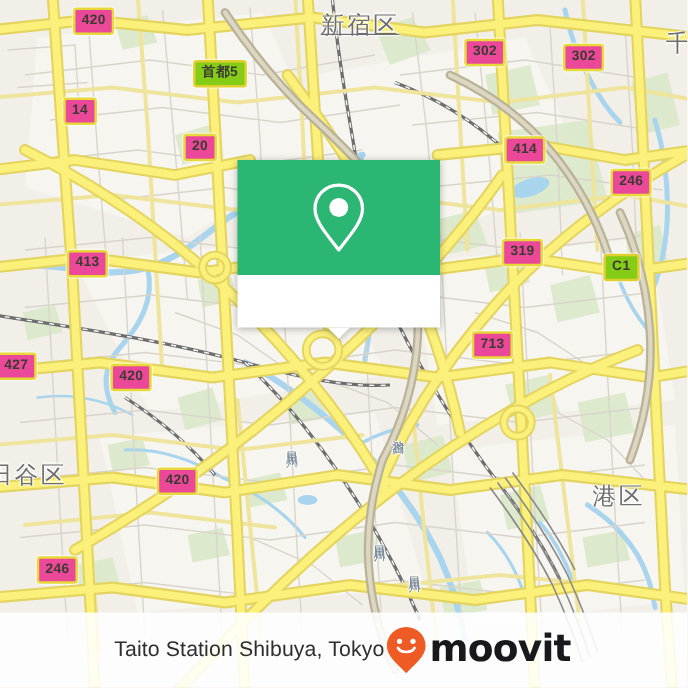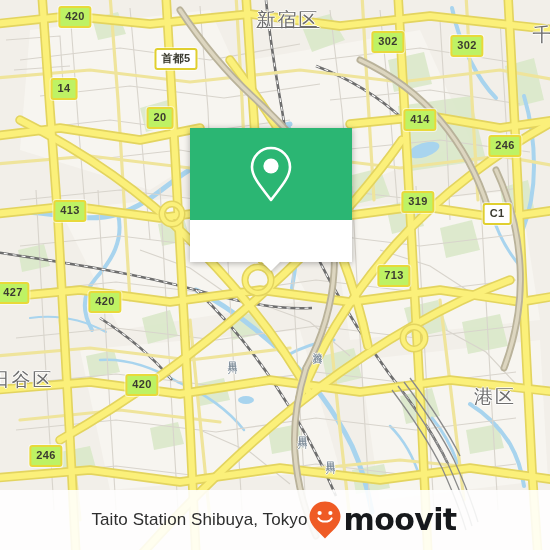--- a/index.html
+++ b/index.html
@@ -29,35 +29,35 @@
     top: 0; left: 0;
     width: 550px;
     height: 550px;
     display: block;
   }
 
   
   .shield {
     position: absolute;
     transform: translate(-50%, -50%);
-    background: #bef264;
+    background: #ec4899;
     border: 2px solid #e8d93a;
     border-radius: 3px;
     color: #3b3b31;
     font-size: 11px;
     font-weight: bold;
     line-height: 1;
     padding: 3px 5px 4px 5px;
     letter-spacing: 0.3px;
     white-space: nowrap;
     font-family: "Liberation Sans", sans-serif;
     box-shadow: 0 0 0 1px rgba(255,255,255,0.55);
   }
   .shield.expy {
-    background: #ffffff;
+    background: #84cc16;
     border-color: #e0cf2f;
   }
 
   
   .placelabel {
     position: absolute;
     transform: translate(-50%, -50%);
     color: #6e6e6e;
     font-size: 19px;
     letter-spacing: 2px;

